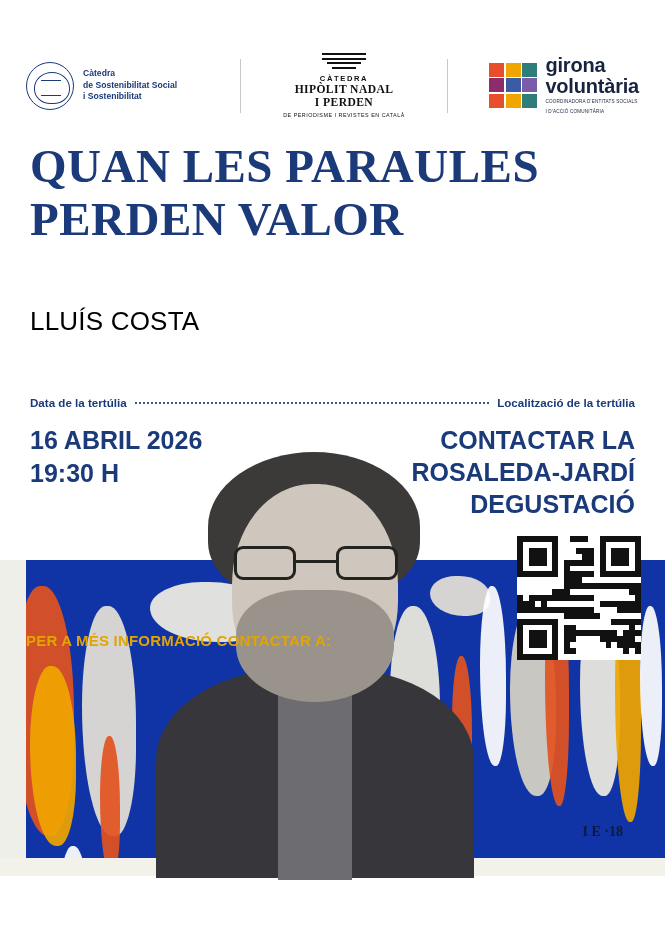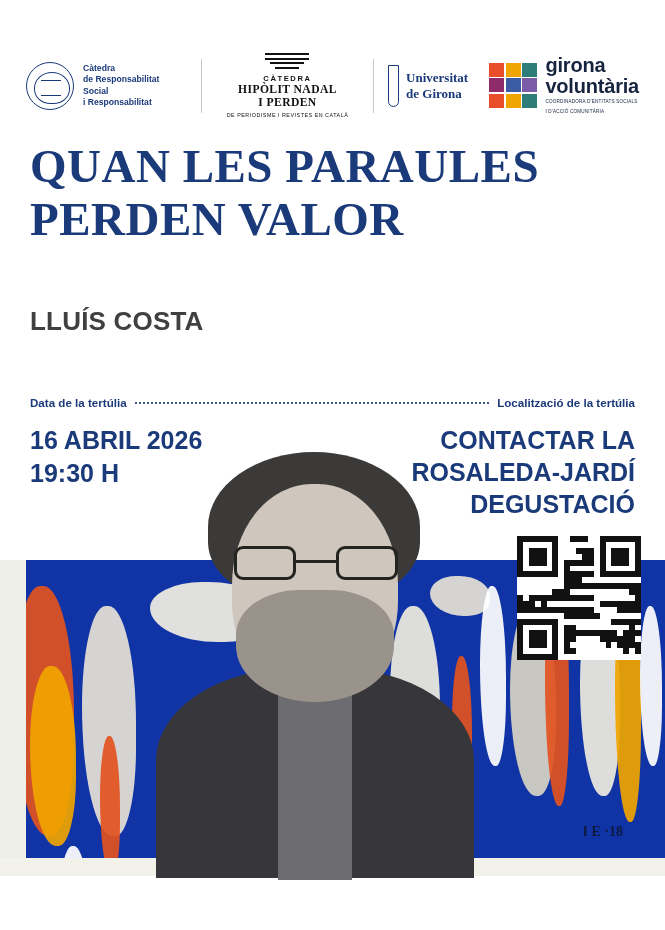--- a/index.html
+++ b/index.html
@@ -65,21 +65,21 @@
     position:absolute; top:140px; left:30px; right:30px;
     color:#1b3a7a; font-weight:bold; font-size:47px; line-height:1.12;
     letter-spacing:.5px; font-family:"Liberation Serif", serif;
   }
   .subtitle {
     position:absolute; top:272px; left:30px; right:30px;
     color:#e2a400; font-weight:bold; font-size:23.5px; letter-spacing:.2px;
   }
   .speaker {
     position:absolute; top:306px; left:30px; right:30px;
-    color:#404040; font-weight:bold; font-size:26px; letter-spacing:.2px;
+    color:#000000; font-weight:normal; font-size:26px; letter-spacing:.2px;
   }
   .role {
     position:absolute; top:352px; left:30px; width:580px;
     color:#1b3a7a; font-weight:bold; font-size:12.6px; line-height:1.42;
   }
 
   
   .labelrow {
     position:absolute; top:396px; left:30px; right:30px;
     display:flex; align-items:center; gap:8px;
@@ -162,49 +162,42 @@
 <body>
 
 <div class="poster">
 
   <div class="logobar">
 
     <div class="logo-crss">
       <div class="crss-mark"></div>
       <div class="crss-txt">
         <div>Càtedra</div>
-        <div>de Responsabilitat Social</div>
-        <div>i Responsabilitat</div>
+        <div>de Sostenibilitat Social</div>
+        <div>i Sostenibilitat</div>
       </div>
     </div>
 
     <div class="vdiv"></div>
 
     <div class="logo-catedra">
       <div class="cat-lines">
           <i></i>
           <i></i>
           <i></i>
           <i></i>
         </div>
       <div class="cat-1">CÀTEDRA</div>
       <div class="cat-2">HIPÒLIT NADAL</div>
       <div class="cat-3">I PERDEN</div>
       <div class="cat-4">DE PERIODISME I REVISTES EN CATALÀ</div>
     </div>
 
     <div class="vdiv"></div>
 
-    <div class="logo-udg">
-      <div class="udg-shield"></div>
-      <div class="udg-txt">
-        <div>Universitat</div>
-        <div>de Girona</div>
-      </div>
-    </div>
 
     <div class="logo-gv">
       <div class="gv-grid" id="gv-grid">
           <span style="background: rgb(233, 78, 43);"></span>
           <span style="background: rgb(240, 165, 0);"></span>
           <span style="background: rgb(46, 125, 120);"></span>
           <span style="background: rgb(142, 43, 107);"></span>
           <span style="background: rgb(59, 91, 165);"></span>
           <span style="background: rgb(122, 92, 168);"></span>
           <span style="background: rgb(233, 78, 43);"></span>
@@ -499,15 +492,16 @@
       <div class="cell" style="left: 106.286px; top: 106.286px; width: 5.90476px; height: 5.90476px;"></div>
       <div class="cell" style="left: 112.19px; top: 106.286px; width: 5.90476px; height: 5.90476px;"></div>
       <div class="cell" style="left: 118.095px; top: 106.286px; width: 5.90476px; height: 5.90476px;"></div>
       <div class="cell" style="left: 47.2381px; top: 112.19px; width: 5.90476px; height: 5.90476px;"></div>
       <div class="cell" style="left: 53.1429px; top: 112.19px; width: 5.90476px; height: 5.90476px;"></div>
       <div class="cell" style="left: 106.286px; top: 112.19px; width: 5.90476px; height: 5.90476px;"></div>
       <div class="cell" style="left: 118.095px; top: 112.19px; width: 5.90476px; height: 5.90476px;"></div>
     </div>
 
   <div class="footer">
+    <div>PER A MÉS INFORMACIÓ CONTACTAR A:</div>
   </div>
 
 </div>
 
 </body></html>

